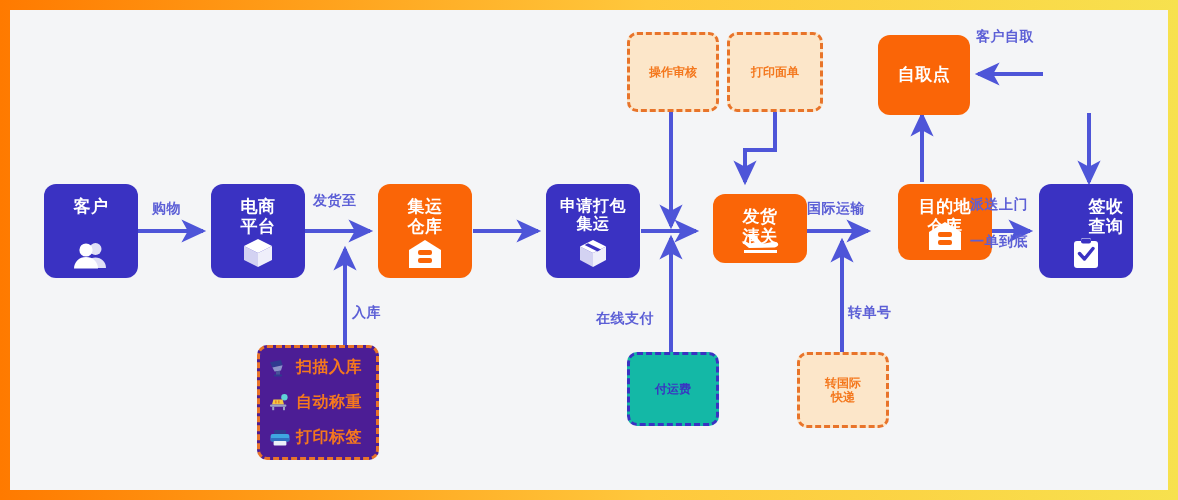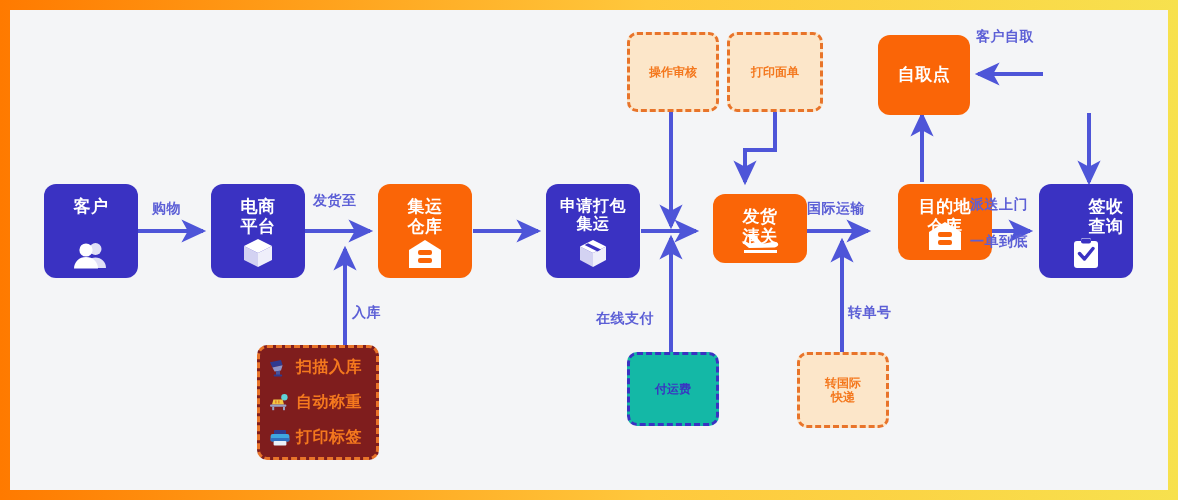--- a/index.html
+++ b/index.html
@@ -33,21 +33,21 @@
     display:flex;align-items:center;justify-content:center;
     font-weight:bold;font-size:12px;line-height:1.2;text-align:center;z-index:5;
     white-space:pre-line;
   }
   .dnode.amber{background:#FCE6C9;border:3px dashed #E8742A;color:#F4781E;}
   .dnode.violet{background:#14b8a6;border:3px dashed #3A32C2;color:#3A32C2;}
 
   
   .listbox{
     position:absolute;box-sizing:border-box;border-radius:10px;
-    background:#7f1d1d;border:3px dashed #E8742A;z-index:5;
+    background:#4c1d95;border:3px dashed #E8742A;z-index:5;
     padding:9px 10px 9px 9px;display:flex;flex-direction:column;justify-content:space-between;
   }
   .listrow{display:flex;align-items:center;gap:5px;}
   .listrow .lbl{color:#F4781E;font-weight:bold;font-size:16px;letter-spacing:.5px;}
   .listrow .gi{width:22px;height:20px;display:flex;align-items:center;justify-content:center;}
 
   
   .elabel{
     position:absolute;color:#5C5FD6;font-size:14px;font-weight:bold;
     white-space:nowrap;z-index:6;letter-spacing:.5px;

